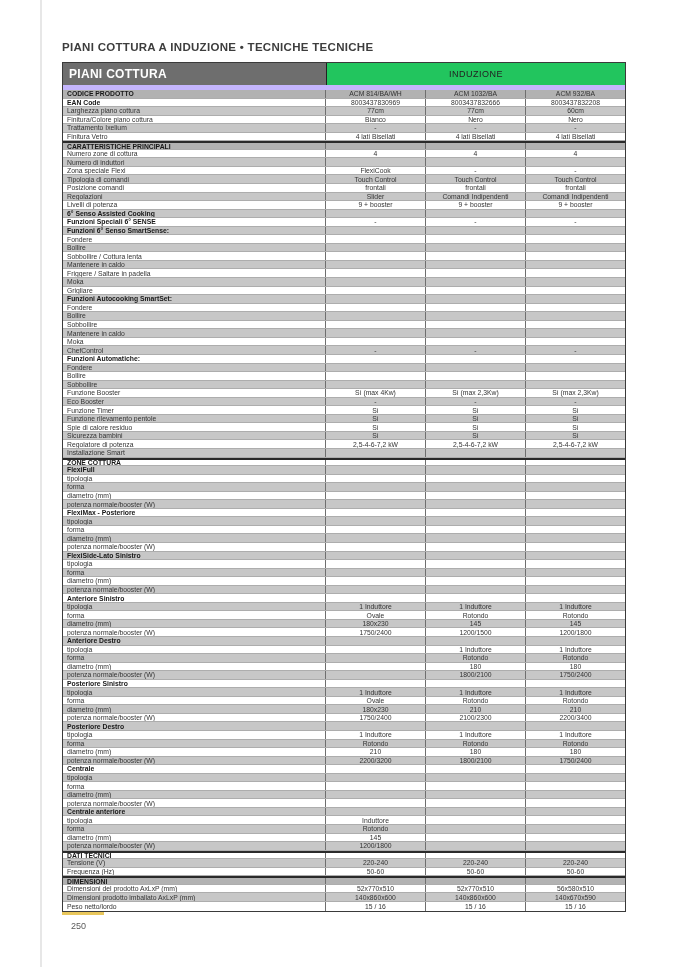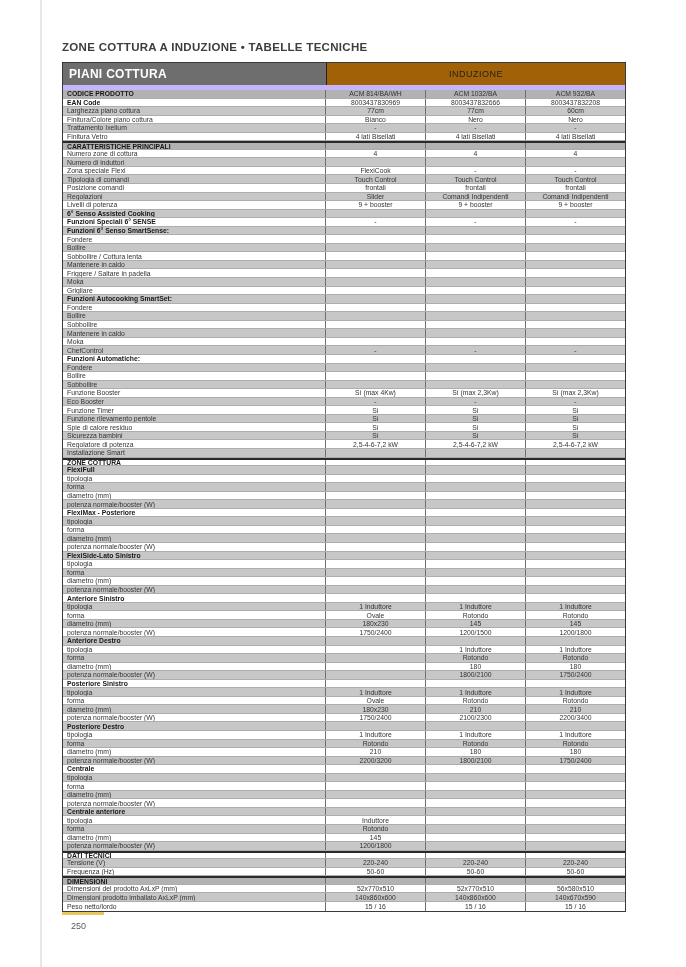--- a/index.html
+++ b/index.html
@@ -31,21 +31,21 @@
   }
   .th-left {
     flex:0 0 263px; box-sizing:border-box;
     background:#6e6e6e; color:#ffffff;
     font-weight:bold; font-size:12px; letter-spacing:0.3px;
     display:flex; align-items:center; padding-left:6px;
   }
   .th-right {
     flex:1; display:flex; align-items:center; justify-content:center;
     font-size:9px; color:#222; letter-spacing:0.5px;
-    border-left:1px solid #222; background:#a16207;
+    border-left:1px solid #222; background:#22c55e;
   }
   .table-body { width:100%; }
   .row {
     display:flex; height:8.55px; box-sizing:border-box;
     border-bottom:1px solid #adadad;
     background:#ffffff;
   }
   .row:last-child { border-bottom:none; }
   .row.gray { background:#c7c7c7; }
   .row.dark { background:#b2b2b2; }
@@ -72,21 +72,21 @@
   .page-number {
     position:absolute; left:71px; top:921px;
     font-size:9px; color:#5a5a5a;
   }
 </style>
 </head>
 <body>
 
 <div class="page-edge-line"></div>
 
-<div class="page-title">ZONE COTTURA A INDUZIONE • TABELLE TECNICHE</div>
+<div class="page-title">PIANI COTTURA A INDUZIONE • TECNICHE TECNICHE</div>
 
 <div class="spec-table">
   <div class="table-header">
     <div class="th-left">PIANI COTTURA</div>
     <div class="th-right">INDUZIONE</div>
   </div>
   <div class="table-body" id="table-body">
       <div class="row gray bold dark">
         <div class="cell label">CODICE PRODOTTO</div>
         <div class="cell value">ACM 814/BA/WH</div>

